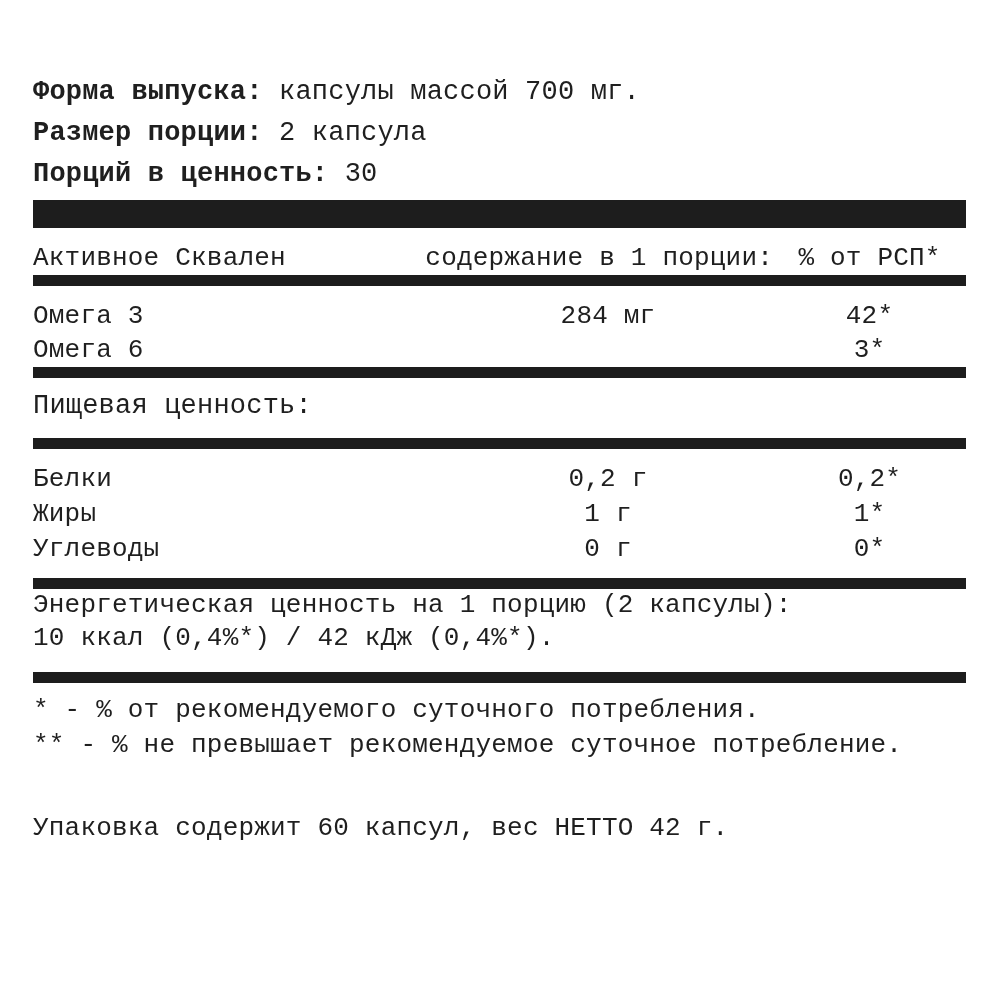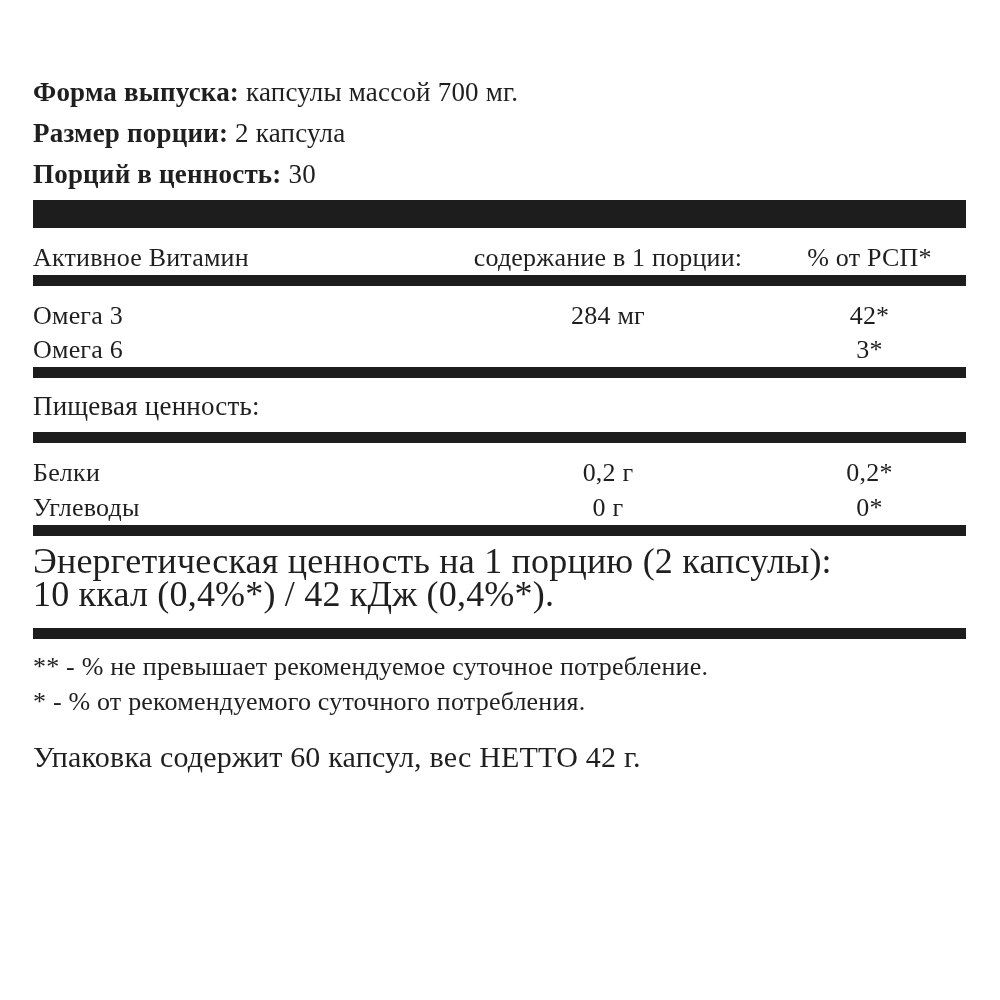--- a/index.html
+++ b/index.html
@@ -2,21 +2,21 @@
 <html><head>
 <meta charset="utf-8">
 <style>
   * { margin: 0; padding: 0; box-sizing: border-box; }
   html, body { background: #ffffff; }
   .sheet {
     position: relative;
     width: 1000px;
     height: 1000px;
     background: #ffffff;
-    font-family: Liberation Serif, serif;
+    font-family: Liberation Mono, monospace;
     color: #1f1f1f;
     overflow: hidden;
   }
   .content {
     padding-left: 33px;
     padding-right: 34px;
   }
   
   .info-block {
     padding-top: 72px;
@@ -45,45 +45,45 @@
   
   .head-row { margin-top: 13px; height: 34px; }
   
   .active-rows .t-row { height: 34px; }
   .active-rows { padding-top: 13px; }
   
   .section-title {
     font-size: 27px;
     line-height: 40px;
     margin-top: 8px;
-    margin-bottom: 6px;
+    margin-bottom: 12px;
     letter-spacing: 0.2px;
   }
   
-  .nutrition-rows { padding-top: 12px; }
+  .nutrition-rows { padding-top: 12px; padding-bottom: 12px; }
   .nutrition-rows .t-row { height: 35px; }
   
   .energy-block {
-    margin-top: 9px;
+    margin-top: 0;
     margin-bottom: 17px;
-    font-size: 36px;
+    font-size: 26px;
     line-height: 33px;
     letter-spacing: 0.2px;
   }
   
   .footnotes {
     margin-top: 10px;
     font-size: 26px;
     line-height: 35px;
     letter-spacing: 0.2px;
   }
   
   .package-note {
-    margin-top: 20px;
-    font-size: 30px;
+    margin-top: 48px;
+    font-size: 26px;
     line-height: 35px;
     letter-spacing: 0.2px;
   }
 </style>
 </head>
 <body>
 
 <div class="sheet">
   <div class="content">
 
@@ -98,21 +98,21 @@
       </div>
       <div class="info-line">
         <span class="lbl">Порций в ценность:</span>
         <span class="val">30</span>
       </div>
     </div>
 
     <div class="bar bar-thick"></div>
 
     <div class="t-row head-row">
-      <div class="c-name">Активное Витамин</div>
+      <div class="c-name">Активное Сквален</div>
       <div class="c-amount">содержание в 1 порции:</div>
       <div class="c-pct">% от РСП*</div>
     </div>
 
     <div class="bar bar-thin"></div>
 
     <div class="active-rows">
       <div class="t-row">
         <div class="c-name">Омега 3</div>
         <div class="c-amount">284 мг</div>
@@ -128,34 +128,39 @@
     <div class="section-title">Пищевая ценность:</div>
     <div class="bar bar-thin"></div>
 
     <div class="nutrition-rows">
       <div class="t-row">
         <div class="c-name">Белки</div>
         <div class="c-amount">0,2 г</div>
         <div class="c-pct">0,2*</div>
       </div>
       <div class="t-row">
+        <div class="c-name">Жиры</div>
+        <div class="c-amount">1 г</div>
+        <div class="c-pct">1*</div>
+      </div>
+      <div class="t-row">
         <div class="c-name">Углеводы</div>
         <div class="c-amount">0 г</div>
         <div class="c-pct">0*</div>
       </div>
     </div>
 
     <div class="bar bar-thin"></div>
     <div class="energy-block">
       <div>Энергетическая ценность на 1 порцию (2 капсулы):</div>
       <div>10 ккал (0,4%*) / 42 кДж (0,4%*).</div>
     </div>
     <div class="bar bar-thin"></div>
 
     <div class="footnotes">
+      <div>* - % от рекомендуемого суточного потребления.</div>
       <div>** - % не превышает рекомендуемое суточное потребление.</div>
-      <div>* - % от рекомендуемого суточного потребления.</div>
     </div>
 
     <div class="package-note">Упаковка содержит 60 капсул, вес НЕТТО 42 г.</div>
 
   </div>
 </div>
 
 </body></html>

